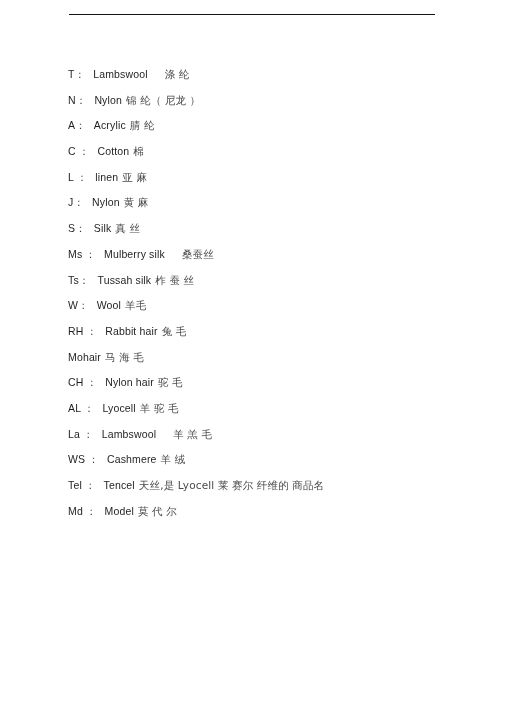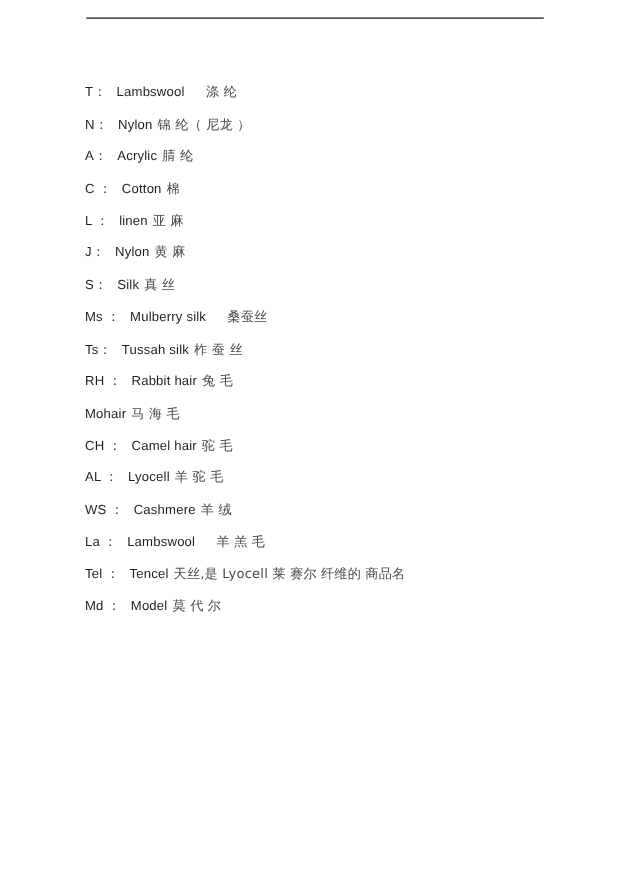--- a/index.html
+++ b/index.html
@@ -83,24 +83,25 @@
     <ul class="entry-list" id="entry-list">
         <li class="entry"><span class="abbr">T</span><span class="colon">：</span><span class="sp-md"></span><span class="en">Lambswool</span><span class="sp-lg"></span><span class="cn">涤 纶</span></li>
         <li class="entry"><span class="abbr">N</span><span class="colon">：</span><span class="sp-md"></span><span class="en">Nylon</span><span class="sp-sm"></span><span class="cn">锦 纶（ 尼龙 ）</span></li>
         <li class="entry"><span class="abbr">A</span><span class="colon">：</span><span class="sp-md"></span><span class="en">Acrylic</span><span class="sp-sm"></span><span class="cn">腈 纶</span></li>
         <li class="entry"><span class="abbr">C</span><span class="colon"> ：</span><span class="sp-md"></span><span class="en">Cotton</span><span class="sp-sm"></span><span class="cn">棉</span></li>
         <li class="entry"><span class="abbr">L</span><span class="colon"> ：</span><span class="sp-md"></span><span class="en">linen</span><span class="sp-sm"></span><span class="cn">亚 麻</span></li>
         <li class="entry"><span class="abbr">J</span><span class="colon">：</span><span class="sp-md"></span><span class="en">Nylon</span><span class="sp-sm"></span><span class="cn">黄 麻</span></li>
         <li class="entry"><span class="abbr">S</span><span class="colon">：</span><span class="sp-md"></span><span class="en">Silk</span><span class="sp-sm"></span><span class="cn">真 丝</span></li>
         <li class="entry"><span class="abbr">Ms</span><span class="colon"> ：</span><span class="sp-md"></span><span class="en">Mulberry silk</span><span class="sp-lg"></span><span class="cn">桑蚕丝</span></li>
         <li class="entry"><span class="abbr">Ts</span><span class="colon">：</span><span class="sp-md"></span><span class="en">Tussah silk</span><span class="sp-sm"></span><span class="cn">柞 蚕 丝</span></li>
+        <li class="entry"><span class="abbr">W</span><span class="colon">：</span><span class="sp-md"></span><span class="en">Wool</span><span class="sp-sm"></span><span class="cn">羊毛</span></li>
         <li class="entry"><span class="abbr">RH</span><span class="colon"> ：</span><span class="sp-md"></span><span class="en">Rabbit hair</span><span class="sp-sm"></span><span class="cn">兔 毛</span></li>
         <li class="entry"><span class="abbr">Mohair</span><span class="sp-sm"></span><span class="cn">马 海 毛</span></li>
-        <li class="entry"><span class="abbr">CH</span><span class="colon"> ：</span><span class="sp-md"></span><span class="en">Camel hair</span><span class="sp-sm"></span><span class="cn">驼 毛</span></li>
+        <li class="entry"><span class="abbr">CH</span><span class="colon"> ：</span><span class="sp-md"></span><span class="en">Nylon hair</span><span class="sp-sm"></span><span class="cn">驼 毛</span></li>
         <li class="entry"><span class="abbr">AL</span><span class="colon"> ：</span><span class="sp-md"></span><span class="en">Lyocell</span><span class="sp-sm"></span><span class="cn">羊 驼 毛</span></li>
+        <li class="entry"><span class="abbr">La</span><span class="colon"> ：</span><span class="sp-md"></span><span class="en">Lambswool</span><span class="sp-lg"></span><span class="cn">羊 羔 毛</span></li>
         <li class="entry"><span class="abbr">WS</span><span class="colon"> ：</span><span class="sp-md"></span><span class="en">Cashmere</span><span class="sp-sm"></span><span class="cn">羊 绒</span></li>
-        <li class="entry"><span class="abbr">La</span><span class="colon"> ：</span><span class="sp-md"></span><span class="en">Lambswool</span><span class="sp-lg"></span><span class="cn">羊 羔 毛</span></li>
         <li class="entry"><span class="abbr">Tel</span><span class="colon"> ：</span><span class="sp-md"></span><span class="en">Tencel</span><span class="sp-sm"></span><span class="cn">天丝,是 Lyocell 莱 赛尔 纤维的 商品名</span></li>
         <li class="entry"><span class="abbr">Md</span><span class="colon"> ：</span><span class="sp-md"></span><span class="en">Model</span><span class="sp-sm"></span><span class="cn">莫 代 尔</span></li>
       </ul>
   </div>
 
 </div>
 
 </body></html>

